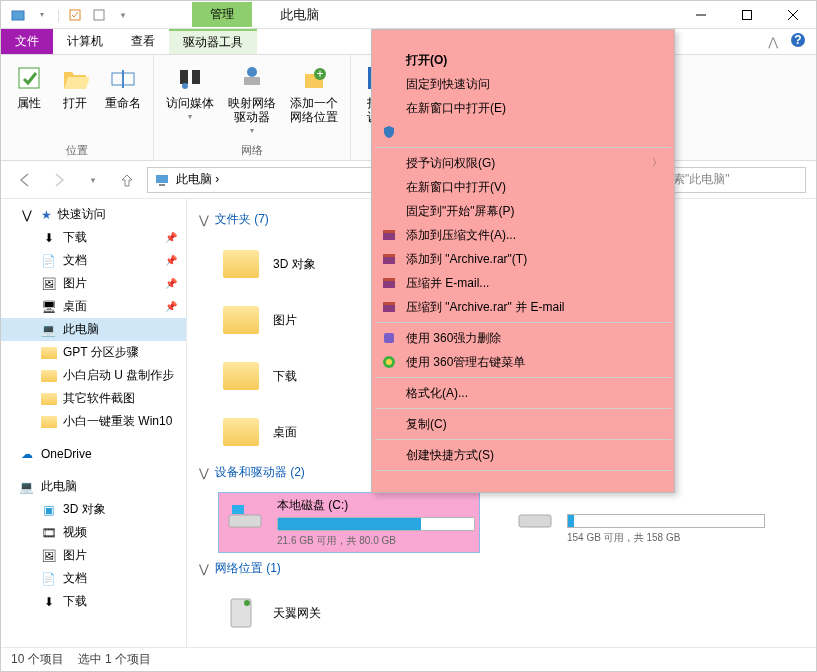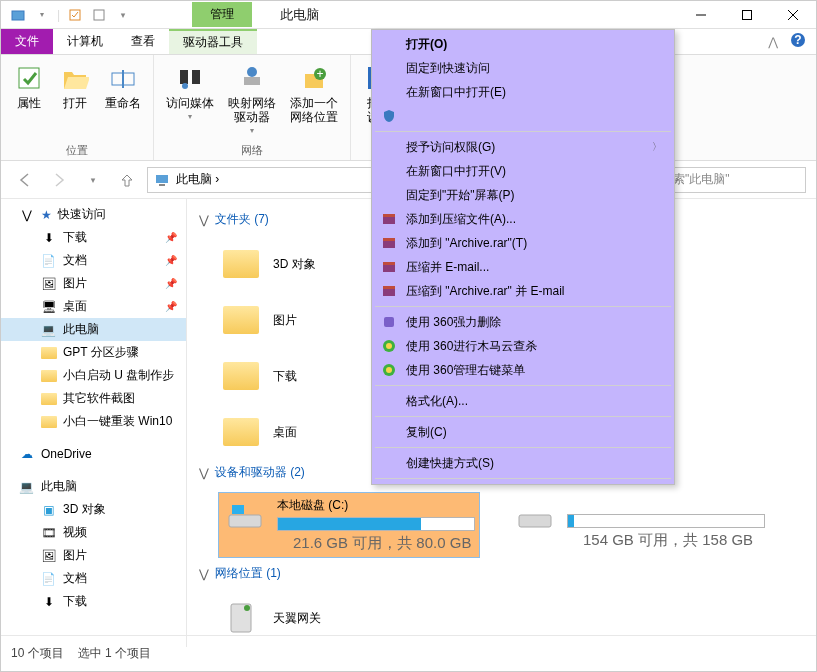--- a/index.html
+++ b/index.html
@@ -46,36 +46,36 @@
 .pin { margin-left: auto; color: #888; font-size: 10px; }
 .tree-spacer { height: 10px; }
 
 .content { flex: 1; padding: 8px 12px; overflow: hidden; }
 .group-header { display: flex; align-items: center; gap: 6px; color: #0a5bb5; padding: 4px 0 8px; }
 .group-header .chev { color: #666; }
 .folder-row { display: flex; align-items: center; gap: 10px; padding: 4px 8px 4px 20px; height: 56px; }
 .folder-icn { width: 44px; height: 40px; display: flex; align-items: center; justify-content: center; }
 .drive-row { display: flex; gap: 30px; padding: 4px 8px 4px 20px; }
 .drive { display: flex; gap: 10px; width: 260px; padding: 4px; }
-.drive.selected { background: #fdba74; outline: 1px solid #8bbde8; }
+.drive.selected { background: #f9a8d4; outline: 1px solid #8bbde8; }
 .drive-body { flex: 1; }
 .progress { height: 14px; border: 1px solid #b5b5b5; background: #fff; margin: 3px 0; }
 .progress-fill { height: 100%; background: #27a6e2; }
-.drive-info { color: #666; font-size: 15px; margin-left: 16px; }
-
-
-.ctxmenu { position: absolute; top: 28px; left: 370px; width: 304px; background: #c4b5fd; border: 1px solid #bcbcbc; box-shadow: 3px 3px 6px rgba(0,0,0,0.2); padding: 2px 2px; z-index: 100; }
+.drive-info { color: #666; font-size: 10px; }
+
+
+.ctxmenu { position: absolute; top: 28px; left: 370px; width: 304px; background: #fca5a5; border: 1px solid #bcbcbc; box-shadow: 3px 3px 6px rgba(0,0,0,0.2); padding: 18px 2px; z-index: 100; }
 .ctx-item { display: flex; align-items: center; height: 24px; padding: 0 10px 0 6px; gap: 8px; }
 .ctx-icn { width: 18px; height: 18px; display: flex; align-items: center; justify-content: center; flex-shrink: 0; }
 .ctx-label { flex: 1; }
 .ctx-arrow { color: #555; font-size: 10px; }
 .ctx-sep { height: 1px; background: #d0d0d0; margin: 3px 1px; }
 
 
-.statusbar { position: absolute; bottom: 0; left: 0; right: 0; height: 36px; border-top: 1px solid #e8e8e8; display: flex; align-items: center; padding: 0 10px; gap: 14px; color: #444; font-size: 11px; }
+.statusbar { position: absolute; bottom: 0; left: 0; right: 0; height: 24px; border-top: 1px solid #e8e8e8; display: flex; align-items: center; padding: 0 10px; gap: 14px; color: #444; font-size: 11px; }
 
 .icon-folder { width: 36px; height: 28px; background: linear-gradient(#ffe79e, #f7ca5a); border-radius: 2px; }
 .small-folder { width: 16px; height: 12px; background: linear-gradient(#ffe79e, #f7ca5a); border-radius: 1px; display: inline-block; }
 </style>
 </head>
 <body>
 
 <div class="titlebar">
   <div class="qat">
     <span class="qat-item">
@@ -501,29 +501,20 @@
       </span>
       <span class="ctx-label">使用 360强力删除</span>
     </div>
   <div class="ctx-item">
       <span class="ctx-icn">
         <svg width="14" height="14">
           <circle cx="7" cy="7" r="6" fill="#3eb13e"></circle>
           <circle cx="7" cy="7" r="3" fill="#f7d54a"></circle>
         </svg>
       </span>
-      <span class="ctx-label">使用 360进行木马云查杀</span>
-    </div>
-  <div class="ctx-item">
-      <span class="ctx-icn">
-        <svg width="14" height="14">
-          <circle cx="7" cy="7" r="6" fill="#3eb13e"></circle>
-          <circle cx="7" cy="7" r="3" fill="#f7d54a"></circle>
-        </svg>
-      </span>
       <span class="ctx-label">使用 360管理右键菜单</span>
     </div>
   <div class="ctx-sep"></div>
   <div class="ctx-item">
       <span class="ctx-icn"></span>
       <span class="ctx-label">格式化(A)...</span>
     </div>
   <div class="ctx-sep"></div>
   <div class="ctx-item">
       <span class="ctx-icn"></span>

